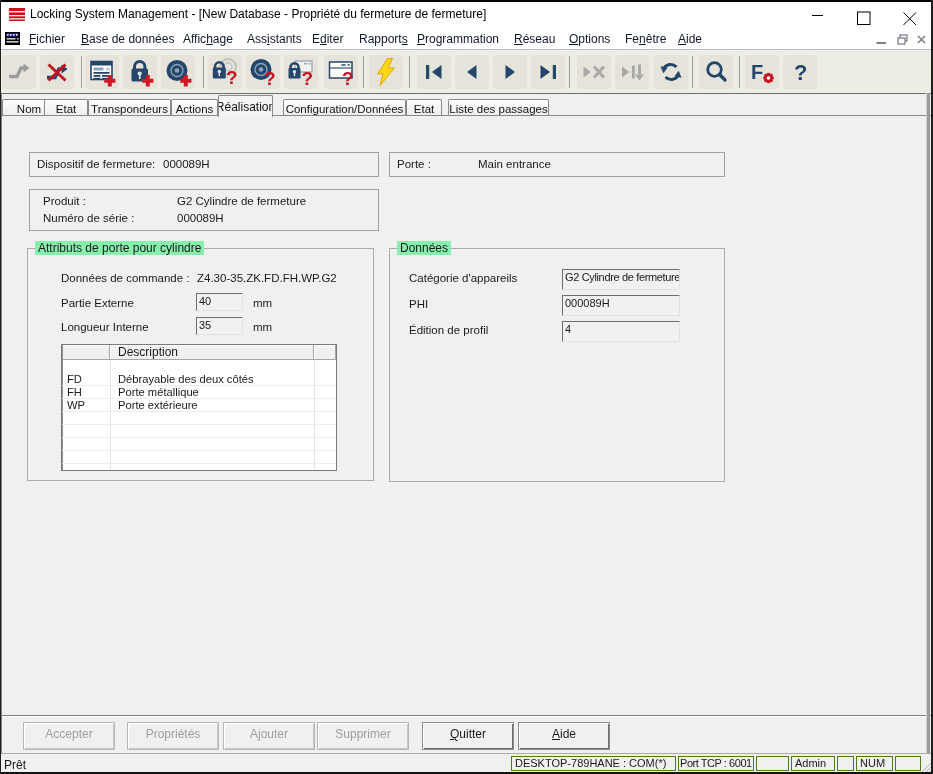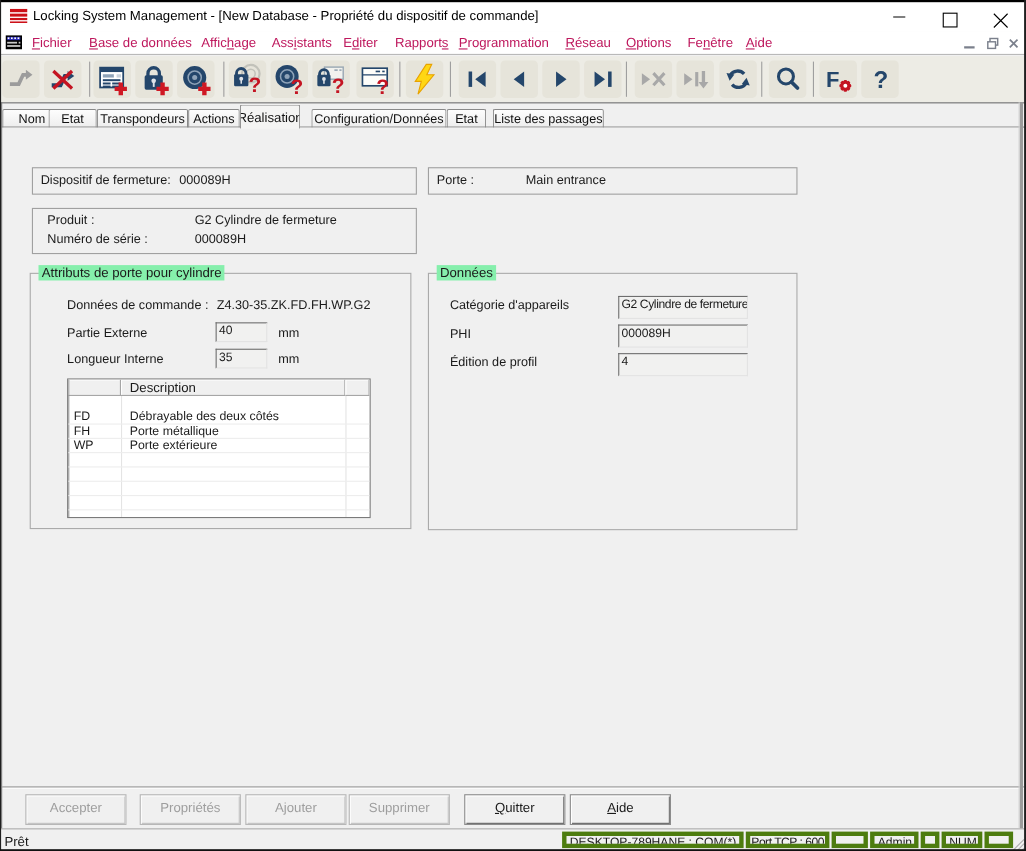--- a/index.html
+++ b/index.html
@@ -5,21 +5,21 @@
 * { margin:0; padding:0; box-sizing:border-box; }
 html,body { width:933px; height:774px; }
 body { font-family:"Liberation Sans", sans-serif; font-size:12px; color:#1a1a1a; background:#f0f0f0; position:relative; overflow:hidden; }
 #win { position:absolute; inset:0; background:#f0f0f0; }
 .abs { position:absolute; }
 
 #titlebar { position:absolute; left:0; top:0; right:0; height:29px; background:#fff; }
 #titletext { position:absolute; left:30px; top:7px; font-size:12px; color:#000; white-space:nowrap; }
 
 #menubar { position:absolute; left:0; top:29px; right:0; height:21px; background:#fff; border-bottom:1px solid #b9b9b9; }
-.menuitem { position:absolute; top:3px; font-size:12px; color:#be185d; white-space:nowrap; }
+.menuitem { position:absolute; top:3px; font-size:12px; color:#0f172a; white-space:nowrap; }
 .menuitem u { text-decoration:underline; text-underline-offset:1px; }
 
 #toolbar { position:absolute; left:0; top:51px; right:0; height:42px; background:#edece5; }
 .tbtn { position:absolute; top:4px; width:34px; height:34px; background:#e6e4da; border-radius:4px; }
 .tbtn svg { position:absolute; left:0; top:0; }
 .tsep { position:absolute; top:5px; width:1px; height:32px; background:#9f9f9f; }
 
 #tabrow { position:absolute; left:0; top:93px; right:0; height:23px; background:#f0f0f0; border-top:1px solid #6e6e6e; }
 .tab { position:absolute; top:5px; height:18px; background:linear-gradient(#fdfdfd,#ececec); border:1px solid #898989; border-bottom:none; border-radius:2px 2px 0 0; font-size:11.5px; color:#111; display:flex; justify-content:center; align-items:center; white-space:nowrap; overflow:hidden; }
 .tab.active { top:1px; height:22px; background:#f4f4f3; z-index:3; font-size:12px; }
@@ -30,38 +30,38 @@
 .grp { position:absolute; border:1px solid #aaa; }
 .grp > .glabel { position:absolute; top:-8px; left:7px; background:#86efac; padding:0 3px; }
 .lbl { position:absolute; white-space:nowrap; font-size:11.5px; }
 .inp { position:absolute; background:#f1f1f0; border-top:1px solid #6e6e6e; border-left:1px solid #6e6e6e; border-bottom:1px solid #e3e3e3; border-right:1px solid #e3e3e3; padding:1px 2px; font-size:11px; white-space:nowrap; overflow:hidden; }
 
 .btn { position:absolute; top:722px; width:92px; height:28px; background:#f0f0f0; border:1px solid #8c8c8c; box-shadow:inset 1px 1px 0 #fff, inset -1px -1px 0 #6f6f6f; font-size:12px; text-align:center; padding-top:4px; }
 .btn.dis { color:#9e9e9e; border:1px solid #b7b7b7; box-shadow:inset 1px 1px 0 #fdfdfd, inset -1px -1px 0 #c7c7c7; }
 .btn u { text-decoration:underline; text-underline-offset:1px; }
 
 #statusbar { position:absolute; left:0; right:0; bottom:0; height:21px; background:#f0f0f0; border-top:1px solid #ababab; }
-.scell { position:absolute; top:2px; height:15px; border:4px solid #4d7c0f; font-size:11px; padding:0 3px; white-space:nowrap; overflow:hidden; }
+.scell { position:absolute; top:2px; height:15px; border:1px solid #4d7c0f; font-size:11px; padding:0 3px; white-space:nowrap; overflow:hidden; }
 
 .hcell { height:15px; background:#f0f0f0; border-right:1px solid #a6a6a6; border-bottom:1px solid #a6a6a6; box-shadow:inset 1px 1px 0 #fff; font-size:12px; line-height:14px; }
 .trow { left:0; width:274px; height:13px; border-bottom:1px solid #ededed; font-size:11.2px; line-height:12px; white-space:nowrap; }
 .trow .c1 { position:absolute; left:5px; top:0; }
 .trow .c2 { position:absolute; left:56px; top:0; }
 </style>
 </head>
 <body>
 <div id="win">
   <div id="titlebar">
     <svg class="abs" style="left:9px; top:8px;" width="16" height="13">
       <rect x="0" y="0" width="16" height="3.1" fill="#cc1018"></rect>
       <rect x="0" y="4.4" width="16" height="2.7" fill="#cc1018"></rect>
       <rect x="0" y="8.3" width="16" height="2" fill="#cc1018"></rect>
       <rect x="0" y="11.5" width="16" height="1.5" fill="#cc1018"></rect>
     </svg>
-    <div id="titletext">Locking System Management - [New Database - Propriété du dispositif de commande]</div>
+    <div id="titletext">Locking System Management - [New Database - Propriété du fermeture de fermeture]</div>
     <svg class="abs" style="left:806px; top:4px;" width="22" height="22">
         <line x1="6" y1="11.5" x2="17" y2="11.5" stroke="#000" stroke-width="1"></line>
       </svg>
     <svg class="abs" style="left:852px; top:6px;" width="24" height="22">
         <rect x="5.5" y="6" width="12.5" height="12.5" fill="none" stroke="#000" stroke-width="1"></rect>
       </svg>
     <svg class="abs" style="left:897px; top:6px;" width="24" height="22">
         <path d="M6.5 6.5 L19 19 M19 6.5 L6.5 19" stroke="#000" stroke-width="1"></path>
       </svg>
   </div>

